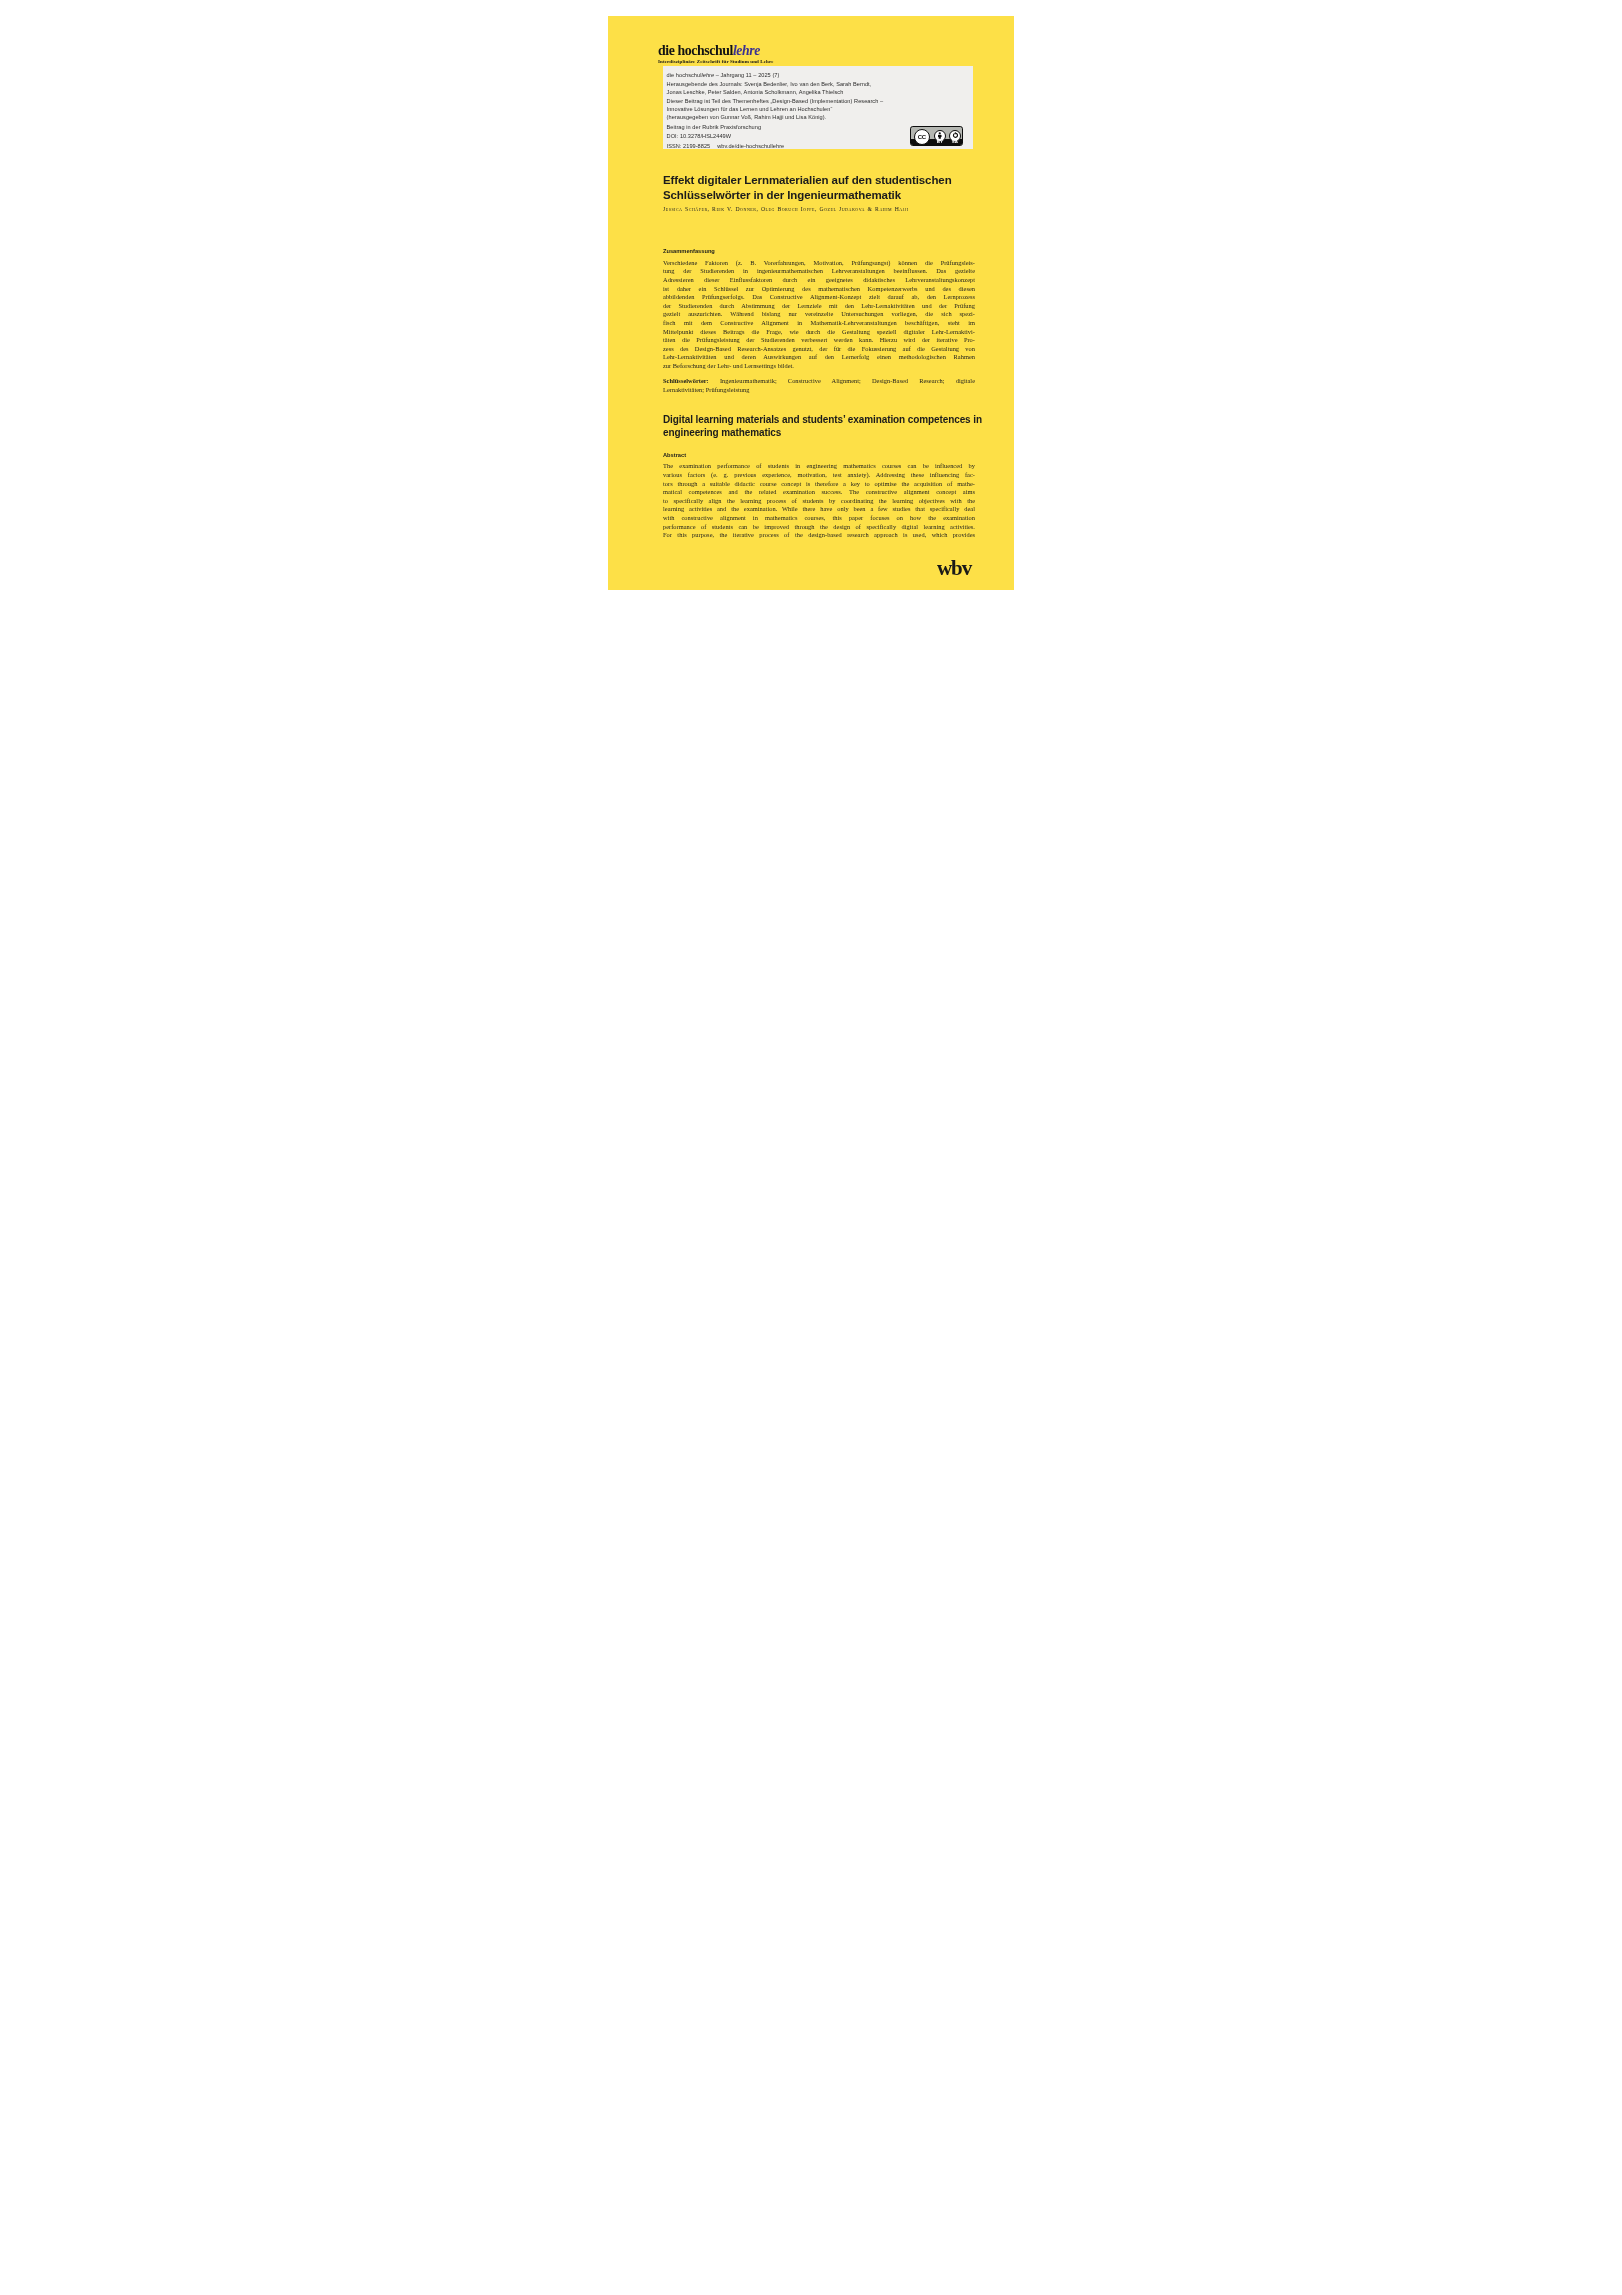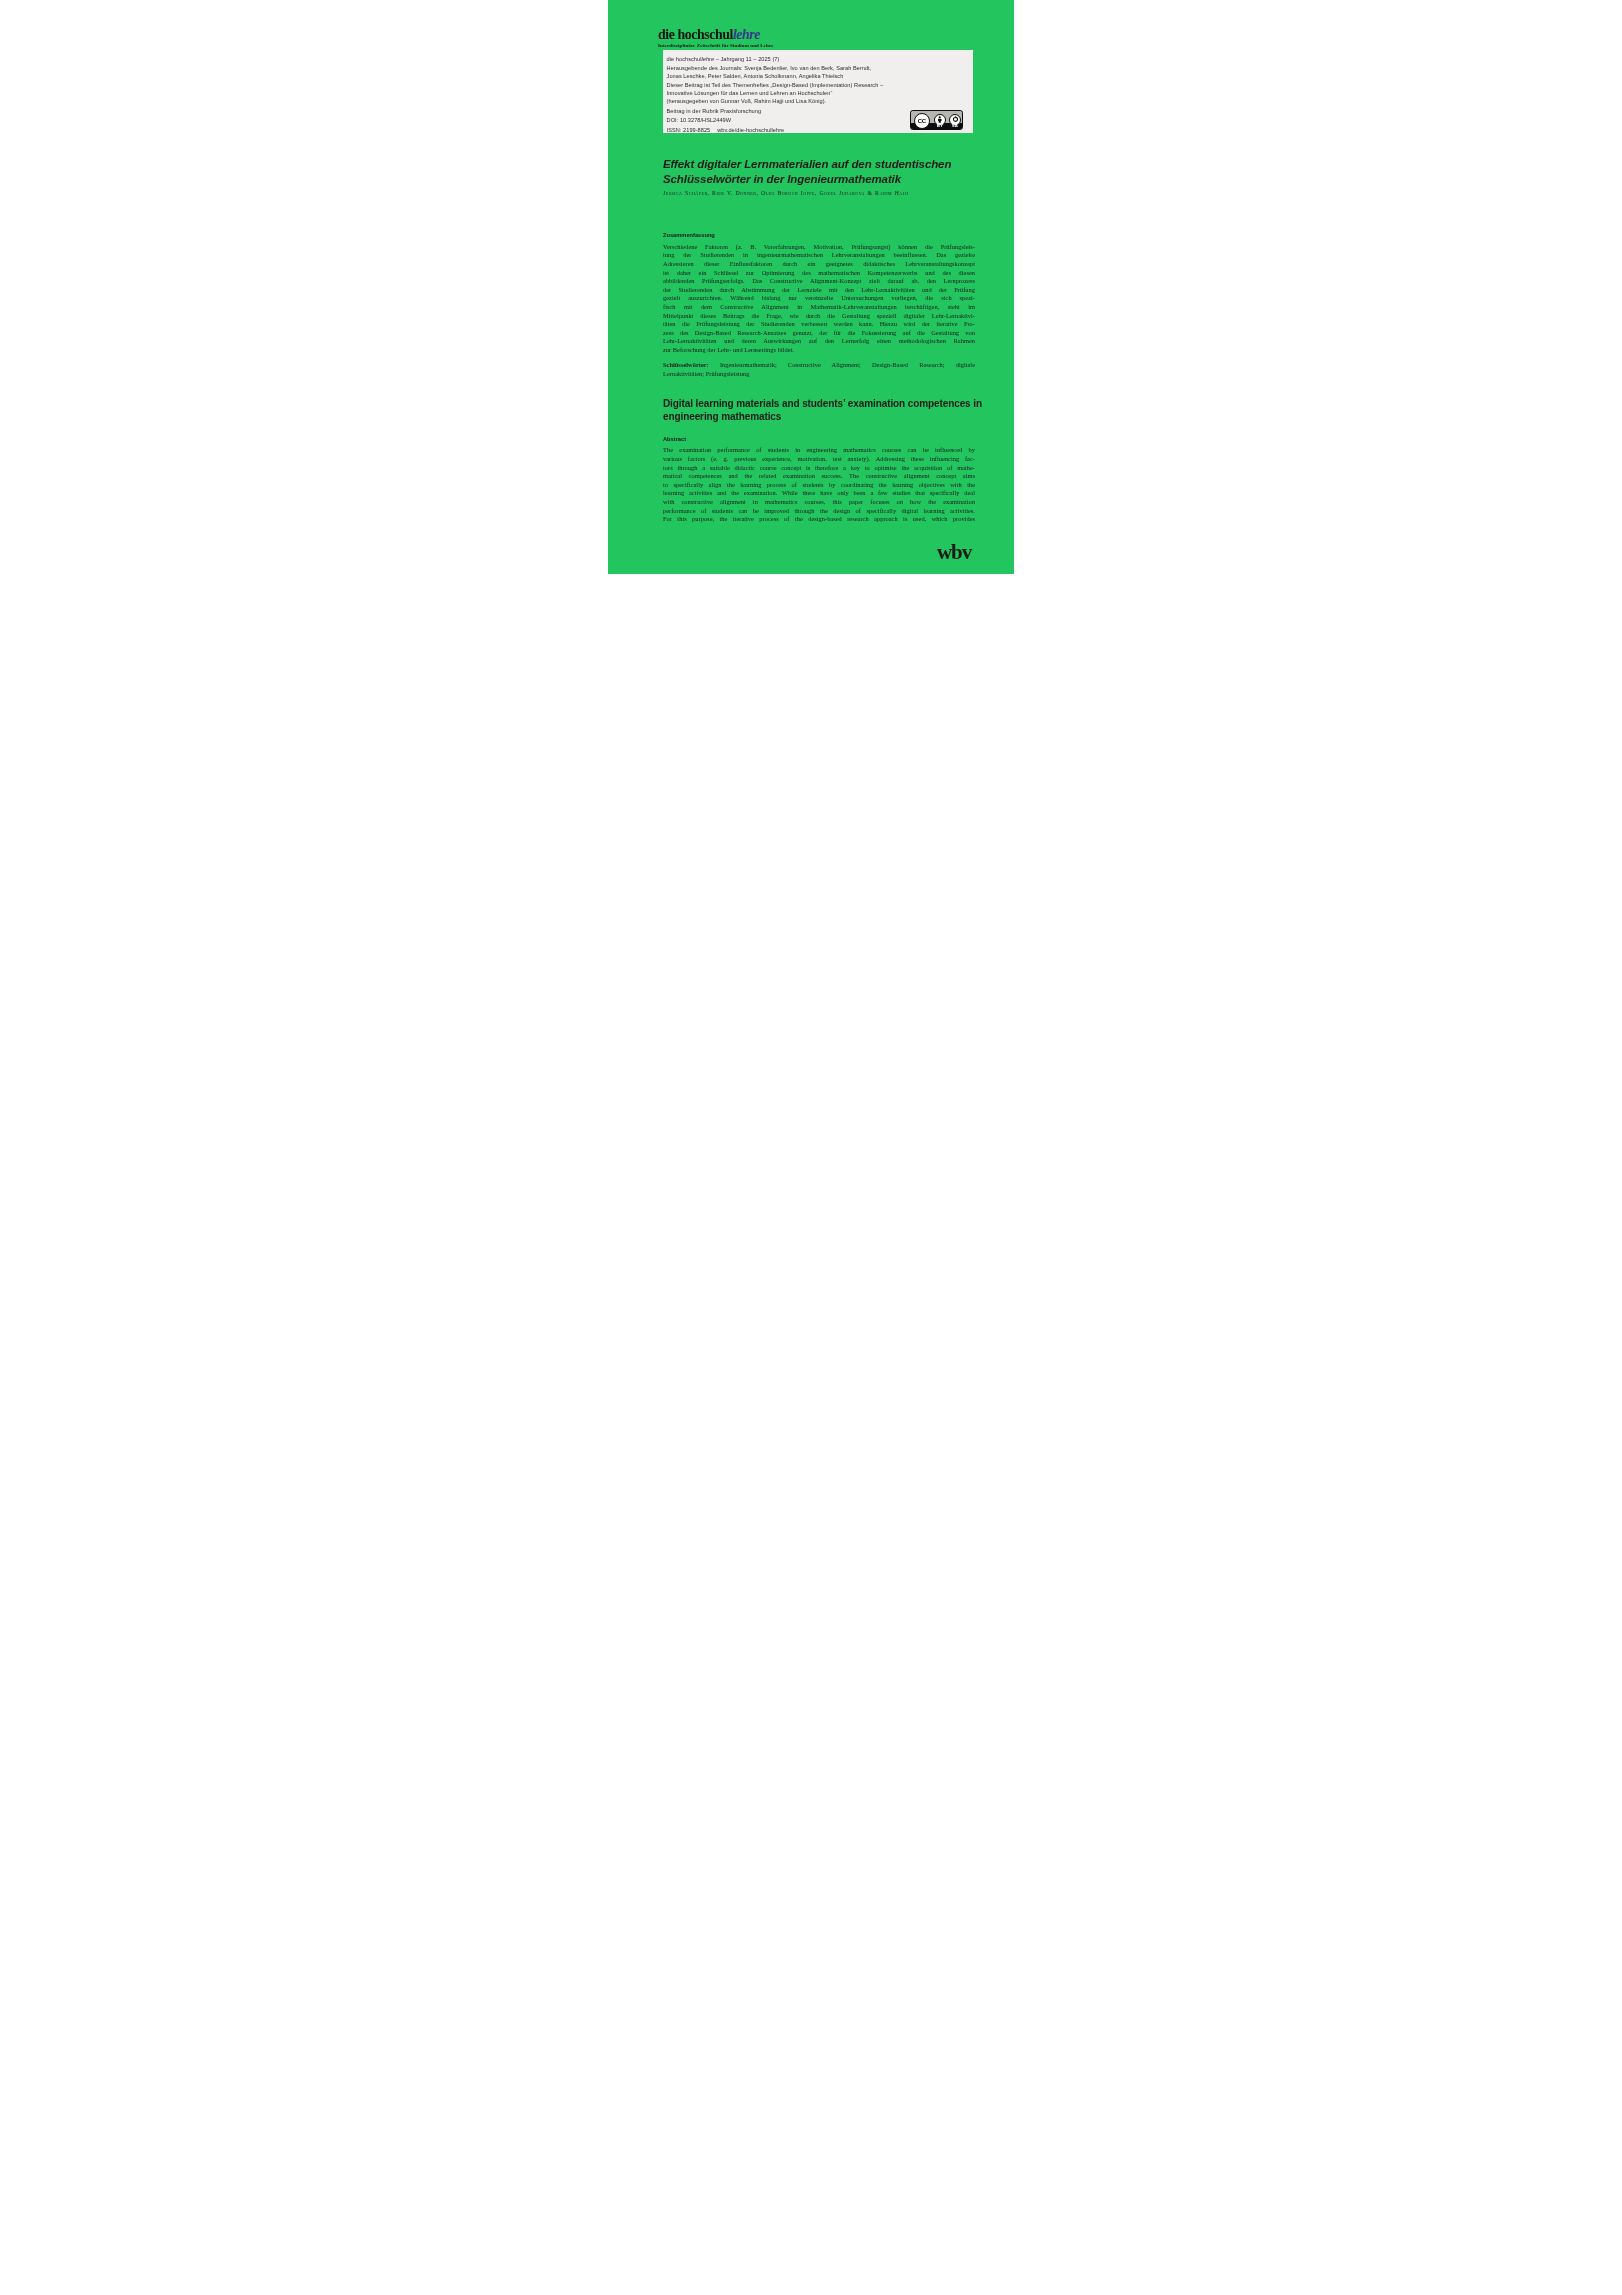--- a/index.html
+++ b/index.html
@@ -1,18 +1,18 @@
 <!DOCTYPE html>
 <html style="font-size:7.3px"><head>
 <meta charset="utf-8">
 <style>
   html,body { margin:0; padding:0; background:#ffffff; }
   .page {
-    position:relative; width:406px; height:574px; margin:0 auto;
-    background:#22c55e; overflow:hidden;
+    position:relative; width:406px; height:574px; margin:16px auto;
+    background:#fde047; overflow:hidden;
     padding-left:55px; padding-right:39px; box-sizing:border-box;
     font-family:"Liberation Sans", sans-serif; color:#1e1e1e;
   }
   
   .logo { margin-top:28px; margin-left:-5px; }
   .logo-main {
     font-family:"Liberation Serif", serif; font-weight:bold;
     font-size:13.8px; line-height:13.8px; letter-spacing:-0.4px; color:#131313;
     white-space:nowrap;
   }
@@ -47,21 +47,21 @@
     font-weight:bold; font-size:6px; letter-spacing:-0.5px; color:#0d0d0d; }
   .cc-by { width:12px; height:12px; left:23px; top:2.3px; border-width:1.4px; }
   .cc-sa { width:12px; height:12px; left:38px; top:2.3px; border-width:1.4px; }
   .cc-label {
     position:absolute; bottom:0; height:6.4px; line-height:6.4px; width:12px; text-align:center;
     color:#ffffff; font-weight:bold; font-size:4.4px; z-index:3;
   }
   .cc-label.by { left:23px; } .cc-label.sa { left:38px; }
   
   .title-de { margin-top:24px; font-weight:bold; font-size:11.5px; line-height:14.2px;
-    letter-spacing:-0.1px; color:#1c1c1c;font-style:italic; }
+    letter-spacing:-0.1px; color:#1c1c1c; }
   .title-en { margin-top:18.4px; font-weight:bold; font-size:10px; line-height:13px;
     letter-spacing:-0.1px; color:#1c1c1c; }
   .title-de .jline, .title-en .jline { text-align:left; text-align-last:left; white-space:nowrap; }
   .authors {
     margin-top:4.6px; font-family:"Liberation Serif", serif; font-variant:small-caps;
     font-size:5.7px; line-height:6.9px; letter-spacing:0.5px; word-spacing:0.7px; color:#222222;
   }
   .h-sans { font-weight:bold; font-size:5.7px; line-height:7.3px; color:#1b1b1b; }
   .h-zus { margin-top:35px; }
   .h-abs { margin-top:13.8px; }

